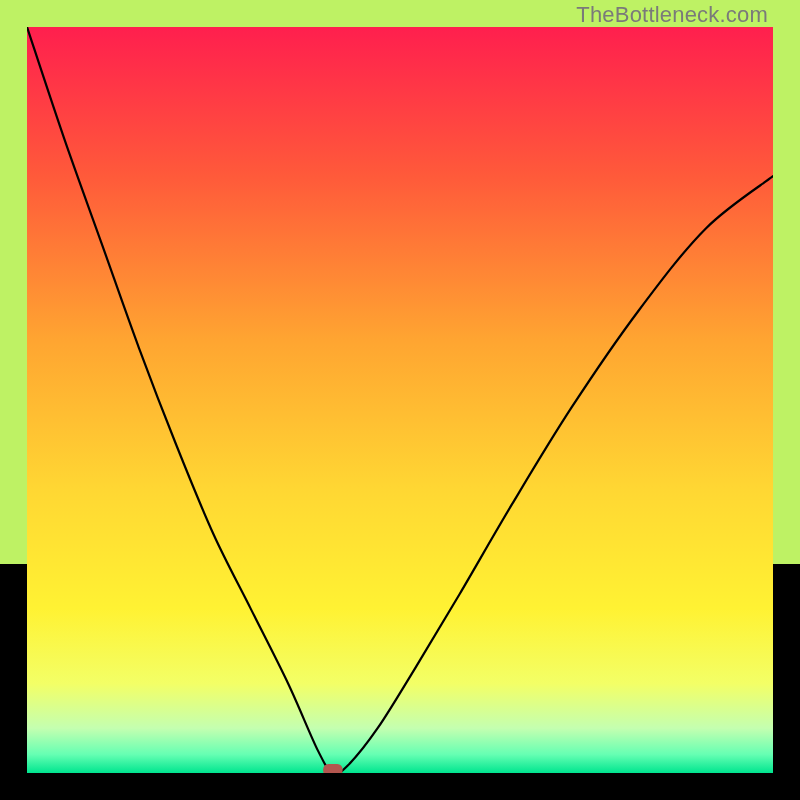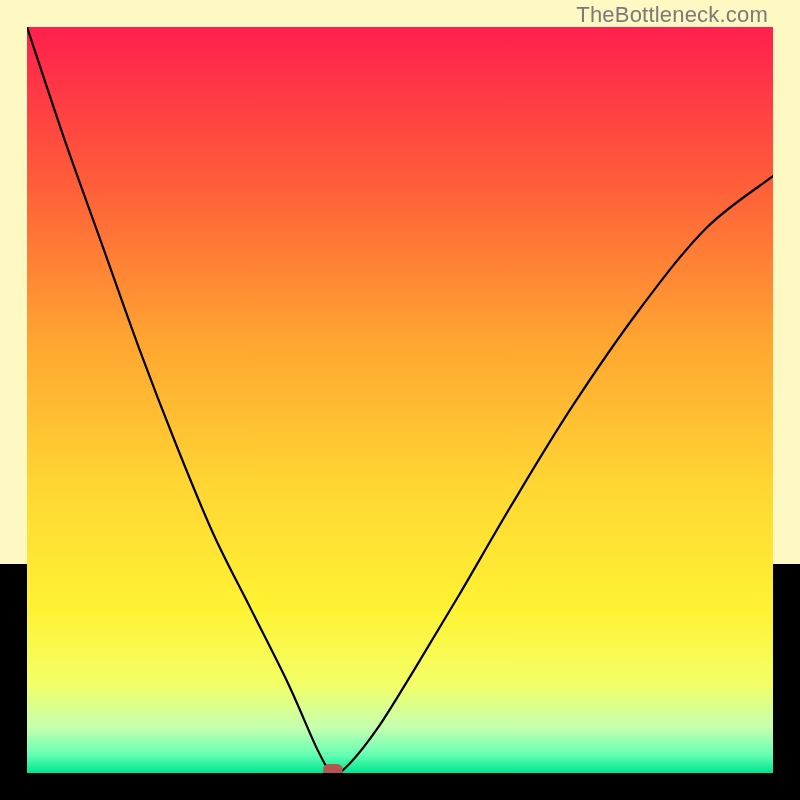--- a/index.html
+++ b/index.html
@@ -7,21 +7,21 @@
     width: 800px;
     height: 800px;
     background: #000;
     overflow: hidden;
     font-family: Arial, Helvetica, sans-serif;
   }
   .frame {
     position: absolute;
     left: 0; top: 0;
     width: 800px; height: 564px;
-    background: #fef9c3;
+    background: #bef264;
     padding-left: 28px;
   }
   .plot {
     position: absolute;
     
     left: 27px;
     top: 27px;
     width: 746px;   
     height: 746px;
   }

